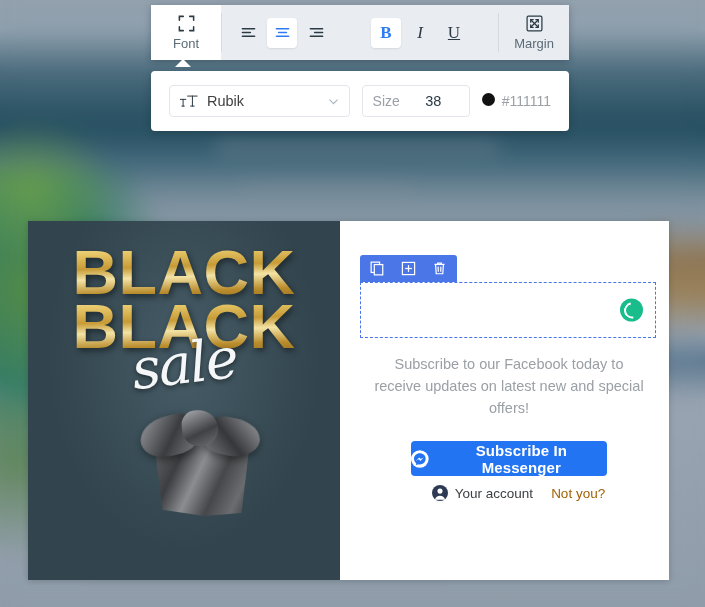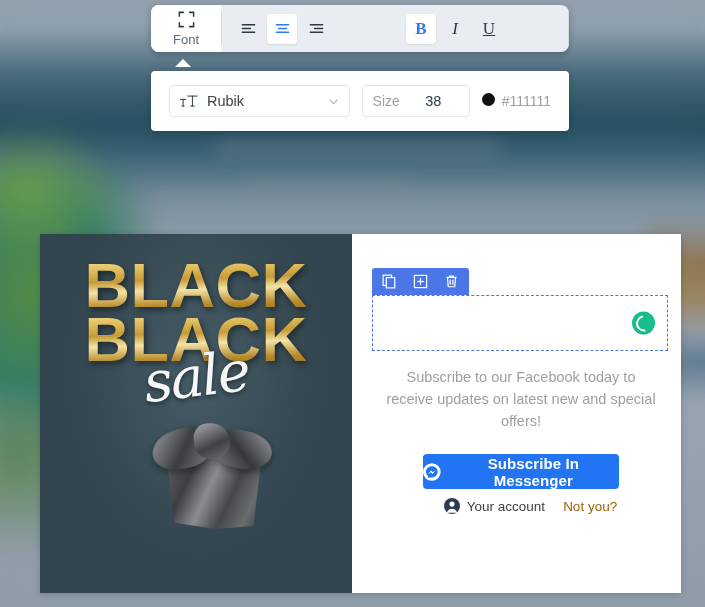--- a/index.html
+++ b/index.html
@@ -60,24 +60,23 @@
     background:rgba(110,122,136,.35);
   }
   #backdrop-blur{
     position:absolute;inset:0;
     backdrop-filter:blur(9px);
     -webkit-backdrop-filter:blur(9px);
   }
 
   
   #card{
-    position:absolute;left:40px;top:221px;width:641px;height:359px;
+    position:absolute;left:28px;top:221px;width:641px;height:359px;
     display:flex;
     box-shadow:0 1px 6px rgba(20,30,40,.22);
-    margin-top:13px;
   }
   #card-image{
     width:312px;height:100%;position:relative;overflow:hidden;
     background:#32444d;
     flex:0 0 312px;
   }
   .bf-vign{position:absolute;inset:0;
     background:radial-gradient(ellipse at 50% 38%, rgba(86,112,124,.55) 0%, rgba(50,68,77,0) 62%);}
   .bf-wrap{position:absolute;left:0;right:0;top:22px;text-align:center;}
   .bf-line{
@@ -186,22 +185,22 @@
   }
   #account-row{
     position:absolute;left:0;right:0;top:264px;
     display:flex;align-items:center;justify-content:center;gap:7px;padding-left:28px;
   }
   #account-row .aname{font-size:13.5px;color:#3c4043;}
   #account-row .anotyou{font-size:13.5px;color:#a16207;cursor:pointer;margin-left:11px;}
 
   
   #toolbar{
-    position:absolute;left:151px;top:5px;width:418px;height:47px;
-    background:#e9edf1;border-radius:8px;
+    position:absolute;left:151px;top:5px;width:418px;height:55px;
+    background:#e9edf1;border-radius:0;
     box-shadow:0 2px 7px rgba(10,25,40,.3);
     display:flex;align-items:stretch;overflow:hidden;
   }
   .tb-tall{
     width:70px;display:flex;flex-direction:column;align-items:center;justify-content:center;
     gap:3px;cursor:pointer;font-size:13px;color:#5b6b76;
   }
   .tb-tall.active{background:#ffffff;}
   .tb-sep{width:1px;background:#d3dae0;margin:8px 0;}
   .tb-group{display:flex;align-items:center;gap:4px;padding:0 11px;}
@@ -381,20 +380,28 @@
       <span class="glyph" style="font-style:italic">I</span>
     </div>
     <div class="tb-ico">
       <span class="glyph" style="text-decoration:underline">U</span>
     </div>
   </div>
 
   <div class="tb-spacer"></div>
   <div class="tb-sep"></div>
 
+  <div class="tb-tall">
+    <svg width="19" height="19" viewBox="0 0 20 20" fill="none" stroke="#2b3a45" stroke-width="1.3" stroke-linecap="round" stroke-linejoin="round">
+      <rect x="2.2" y="2.2" width="15.6" height="15.6" rx="1.4"></rect>
+      <path d="M6 6l8 8M6 14l8-8"></path>
+      <path d="M6 6v2.6M6 6h2.6M14 6h-2.6M14 6v2.6M6 14v-2.6M6 14h2.6M14 14h-2.6M14 14v-2.6"></path>
+    </svg>
+    <span>Margin</span>
+  </div>
 </div>
 <div id="toolbar-caret"></div>
 
 <div id="font-panel">
 
   <div id="font-select">
     <svg width="20" height="16" viewBox="0 0 22 16" stroke="#2b3a45" fill="none" stroke-width="1.1" stroke-linecap="round">
       <path d="M1.5 6.2h6M4.5 6.2v7.4M3.2 13.6h2.6"></path>
       <path d="M9.5 2.6h10.5M14.75 2.6v11M12.8 13.6h3.9"></path>
     </svg>

